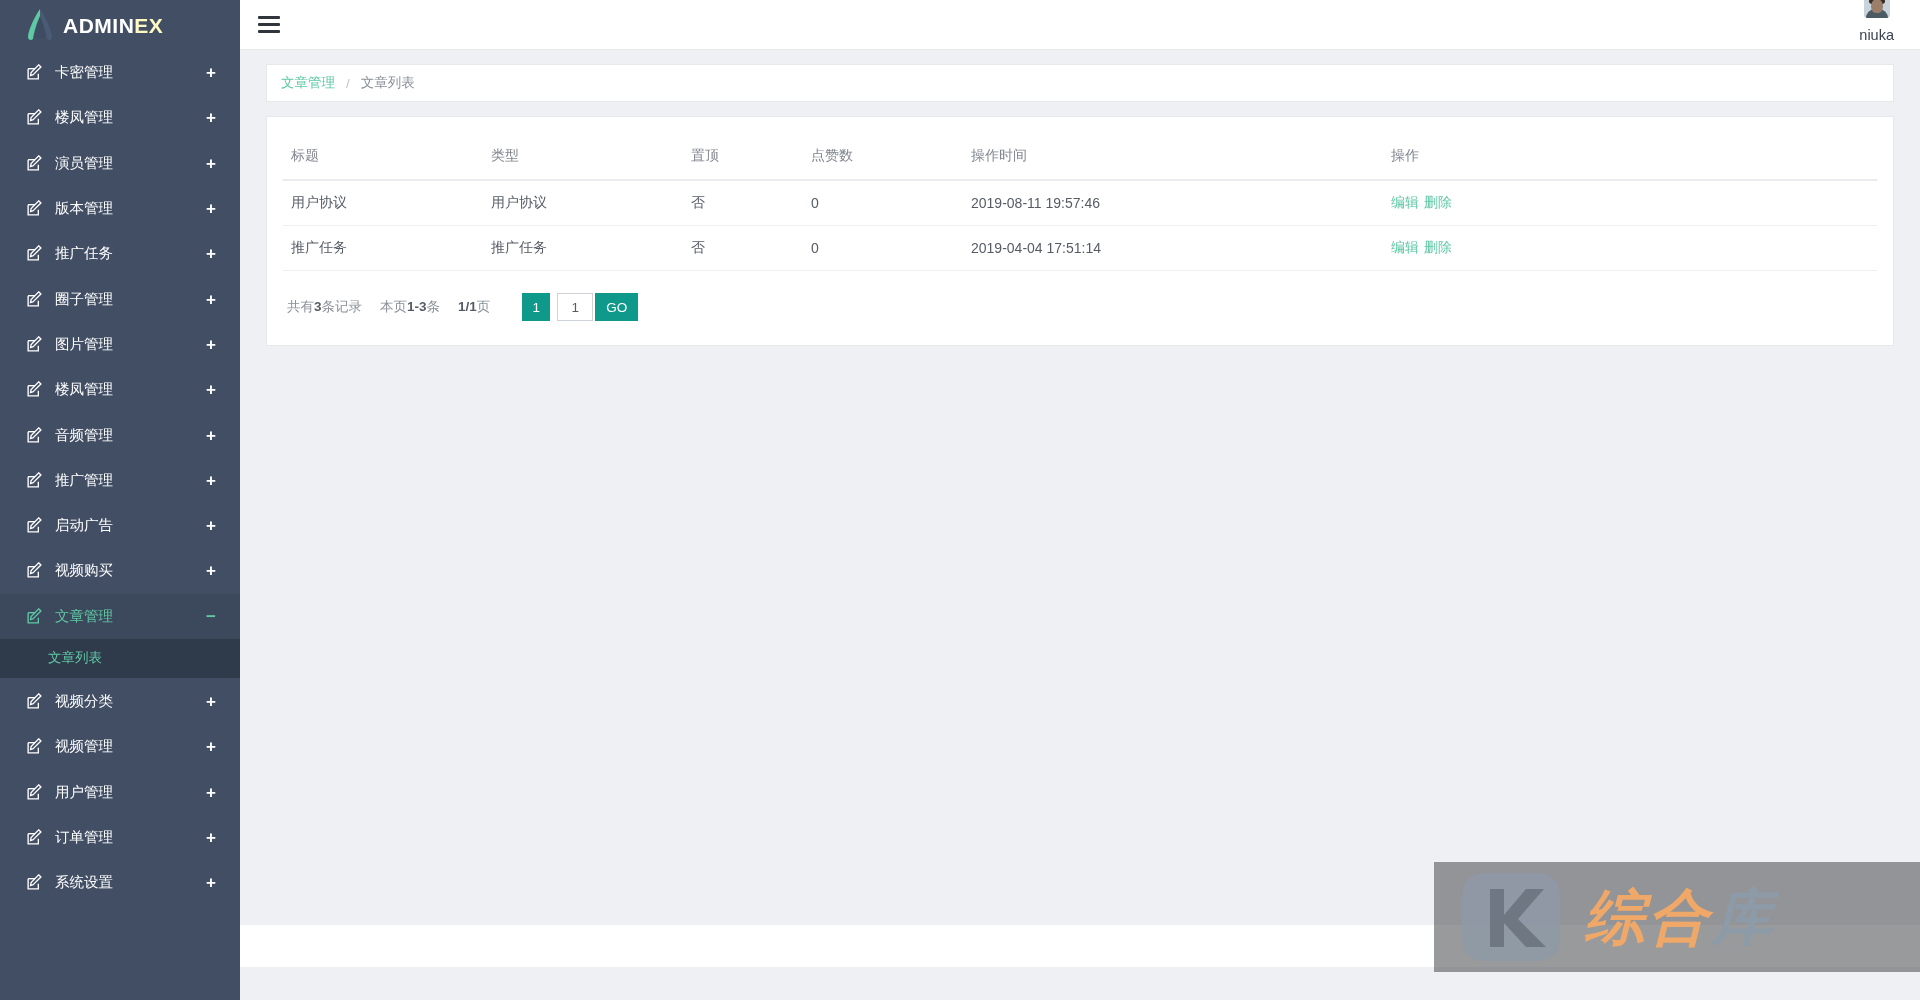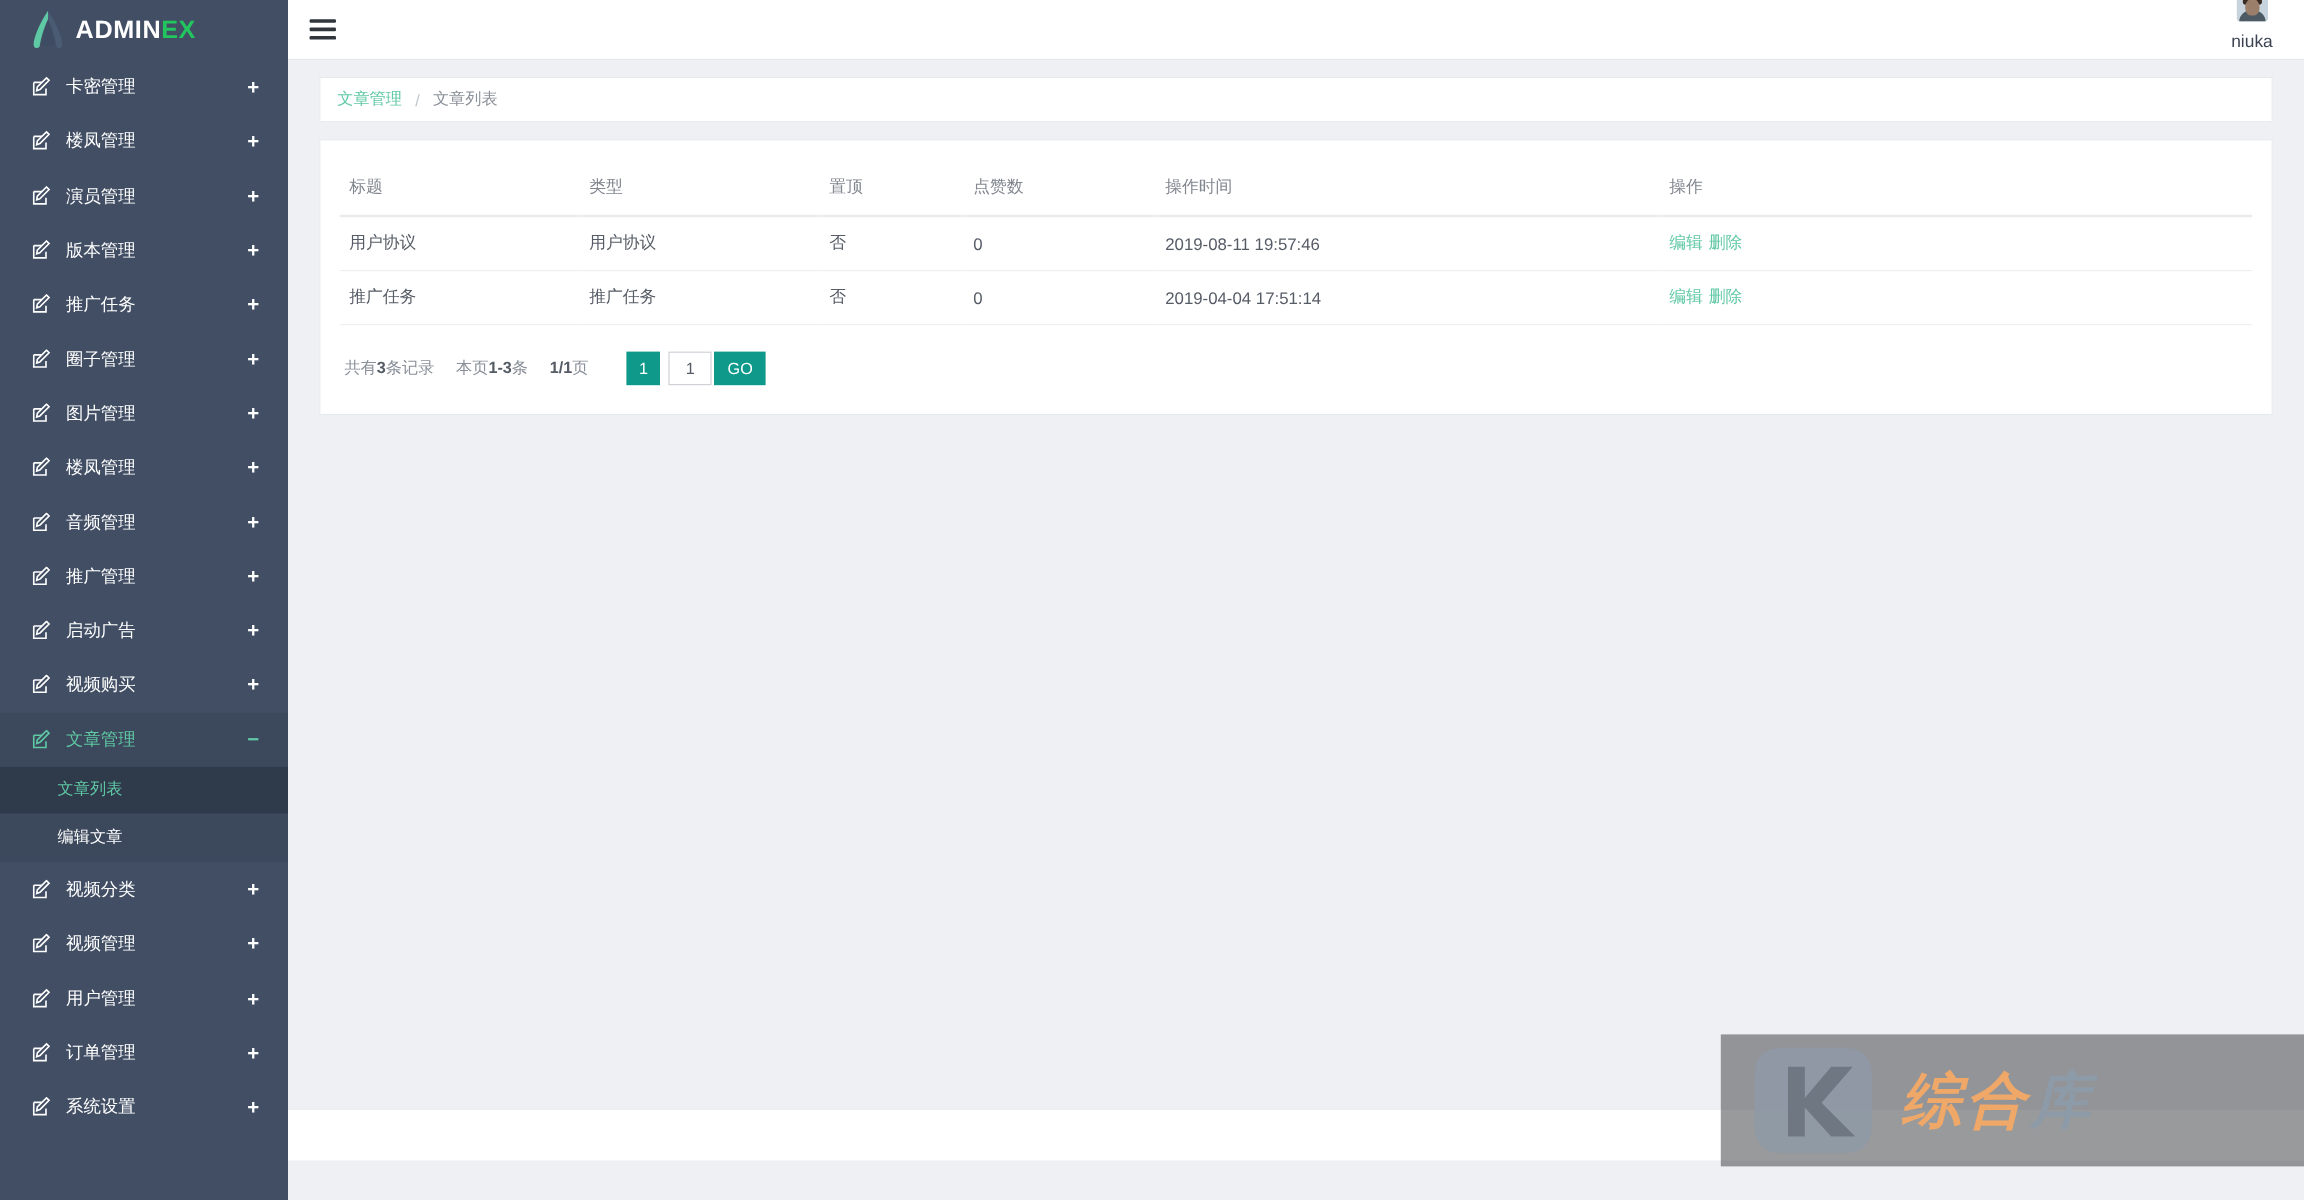--- a/index.html
+++ b/index.html
@@ -20,21 +20,21 @@
   }
   .brand {
     height: 50px; display: flex; align-items: center;
     padding-left: 26px; gap: 9px;
   }
   .brand-logo { width: 28px; height: 34px; position: relative; flex: 0 0 auto; }
   .brand-text {
     font-size: 21px; font-weight: bold; letter-spacing: .5px;
     color: #ffffff; line-height: 1;
   }
-  .brand-text .ex { color: #22c55e; }
+  .brand-text .ex { color: #fef9c3; }
 
   .menu { list-style: none; }
   .menu-item {
     position: relative;
     display: flex; align-items: center;
     height: 45.3px;
     padding: 0 22px 0 26px;
     color: #ffffff;
     font-size: 14.5px;
     cursor: pointer;
@@ -204,21 +204,21 @@
   .watermark {
     position: absolute; left: 1434px; top: 862px;
     width: 486px; height: 110px;
     background: rgba(90,92,95,0.62);
     display: flex; align-items: center;
     padding-left: 22px; gap: 18px;
     pointer-events: none;
   }
   .wm-k { width: 110px; height: 96px; flex: 0 0 auto; }
   .wm-text {
-    font-size: 50px; font-weight: bold;
+    font-size: 60px; font-weight: bold;
     font-style: italic; letter-spacing: 4px;
     line-height: 1;
     font-family: "DejaVu Sans", sans-serif;
   }
   .wm-text .o { color: #f0a868; }
   .wm-text .g { color: #8d9aa8; }
 </style>
 </head>
 <body>
 
@@ -373,21 +373,20 @@
             <span class="mi-icon"><svg viewBox="0 0 20 20" width="17" height="17">
                 <path d="M2.5 5.5 L2.5 17.5 L14.5 17.5 L14.5 11.5" fill="none" stroke="#5fc8a4" stroke-width="1.6"></path>
                 <path d="M2.5 5.5 L10.5 5.5" fill="none" stroke="#5fc8a4" stroke-width="1.6"></path>
                 <path d="M8.5 12.5 L17.5 3.5 L15 1 L6 10 L5.4 13.6 Z" fill="none" stroke="#5fc8a4" stroke-width="1.6"></path>
               </svg></span>
             <span class="mi-label">文章管理</span>
             <span class="mi-toggle">−</span>
           </div>
           <ul class="submenu">
             <li class="submenu-item current">文章列表</li>
-            <li class="submenu-item">编辑文章</li>
           </ul>
         </li>
         <li>
           <div class="menu-item">
             <span class="mi-icon"><svg viewBox="0 0 20 20" width="17" height="17">
                 <path d="M2.5 5.5 L2.5 17.5 L14.5 17.5 L14.5 11.5" fill="none" stroke="#ffffff" stroke-width="1.6"></path>
                 <path d="M2.5 5.5 L10.5 5.5" fill="none" stroke="#ffffff" stroke-width="1.6"></path>
                 <path d="M8.5 12.5 L17.5 3.5 L15 1 L6 10 L5.4 13.6 Z" fill="none" stroke="#ffffff" stroke-width="1.6"></path>
               </svg></span>
             <span class="mi-label">视频分类</span>

